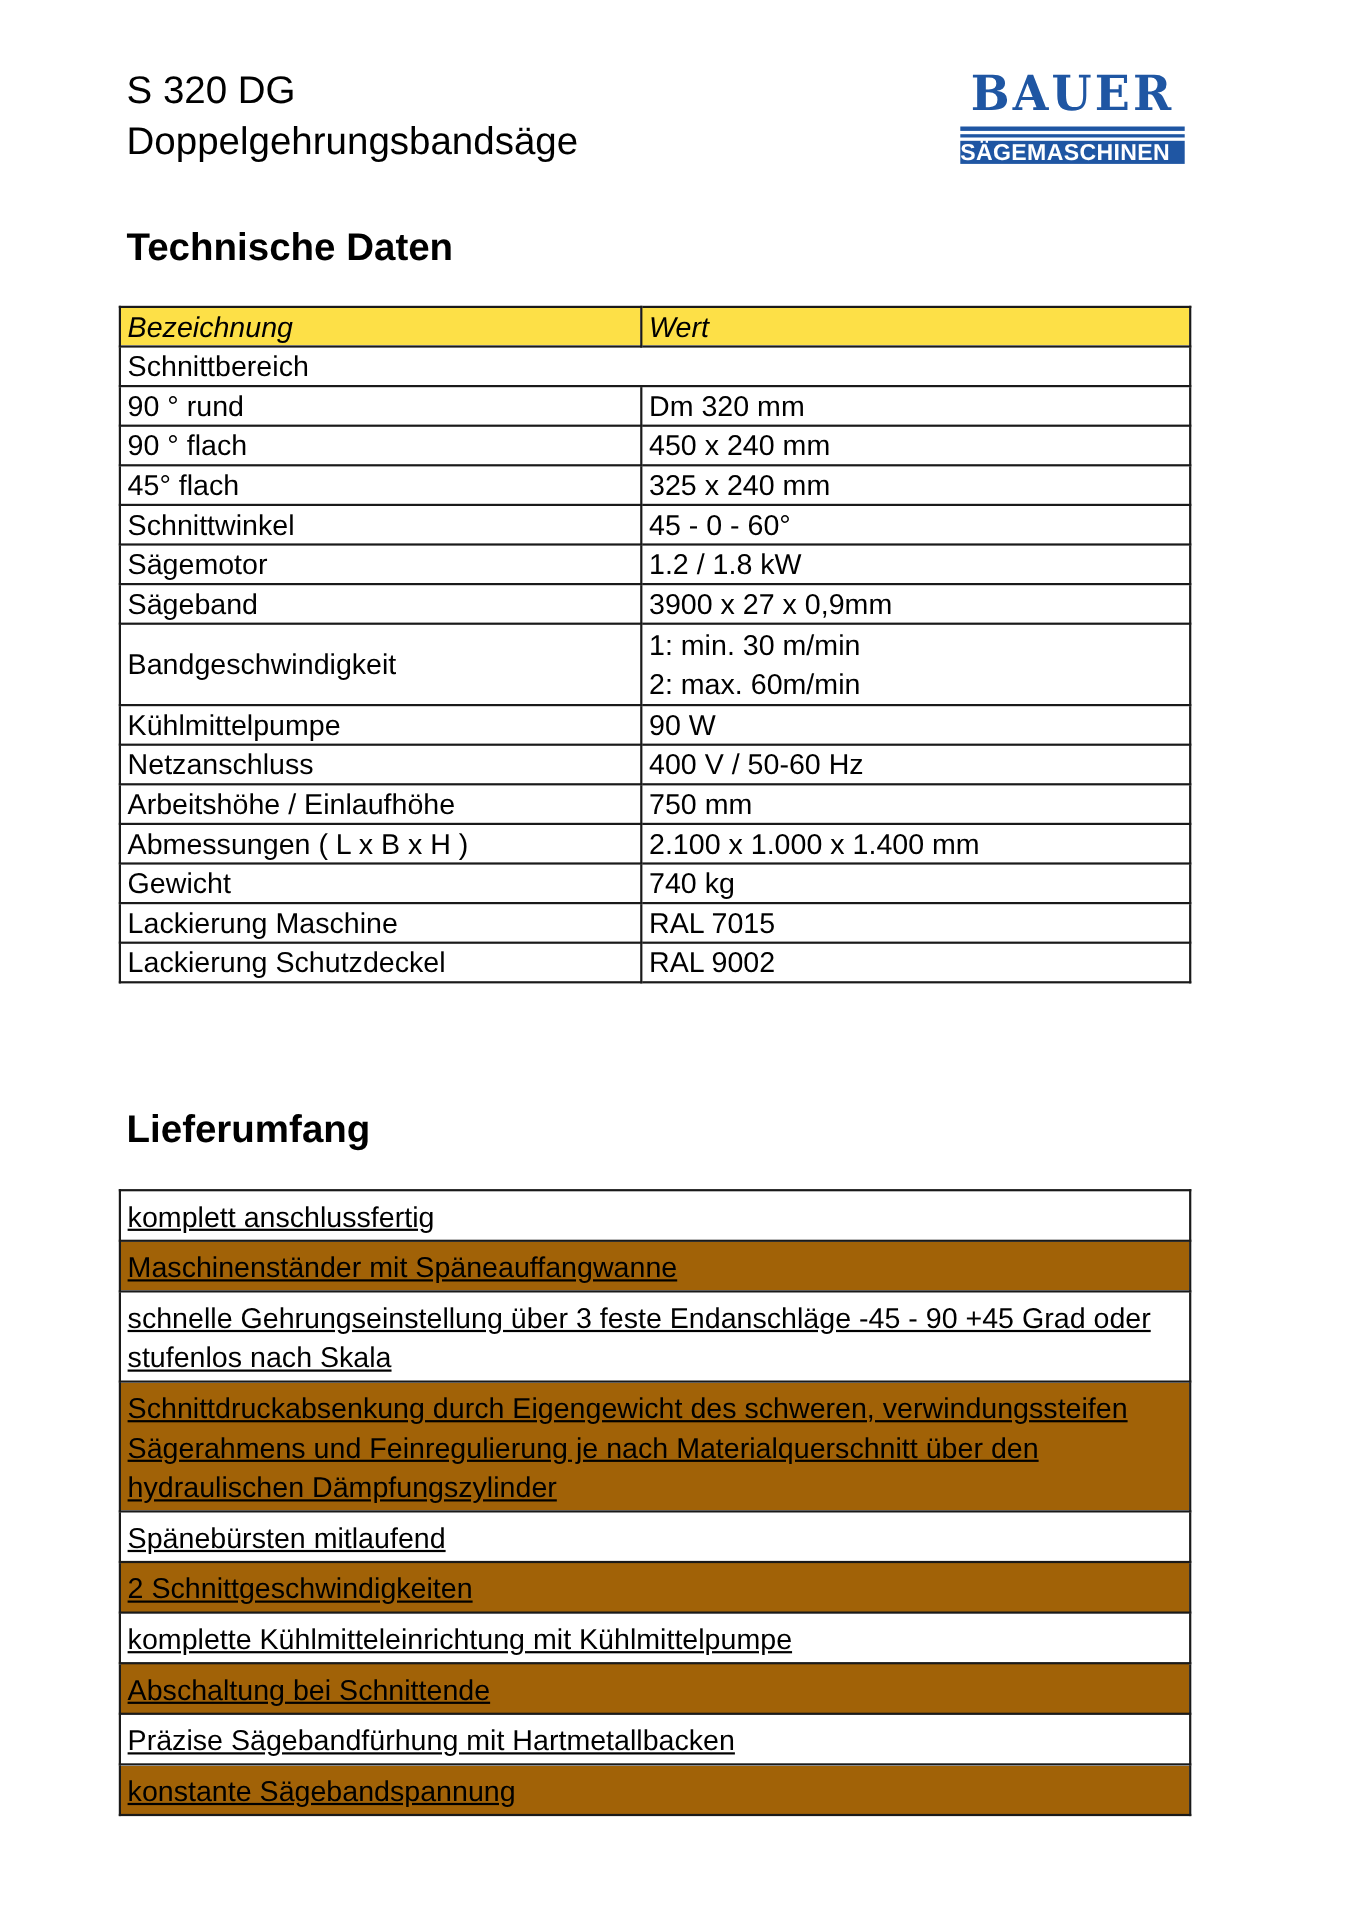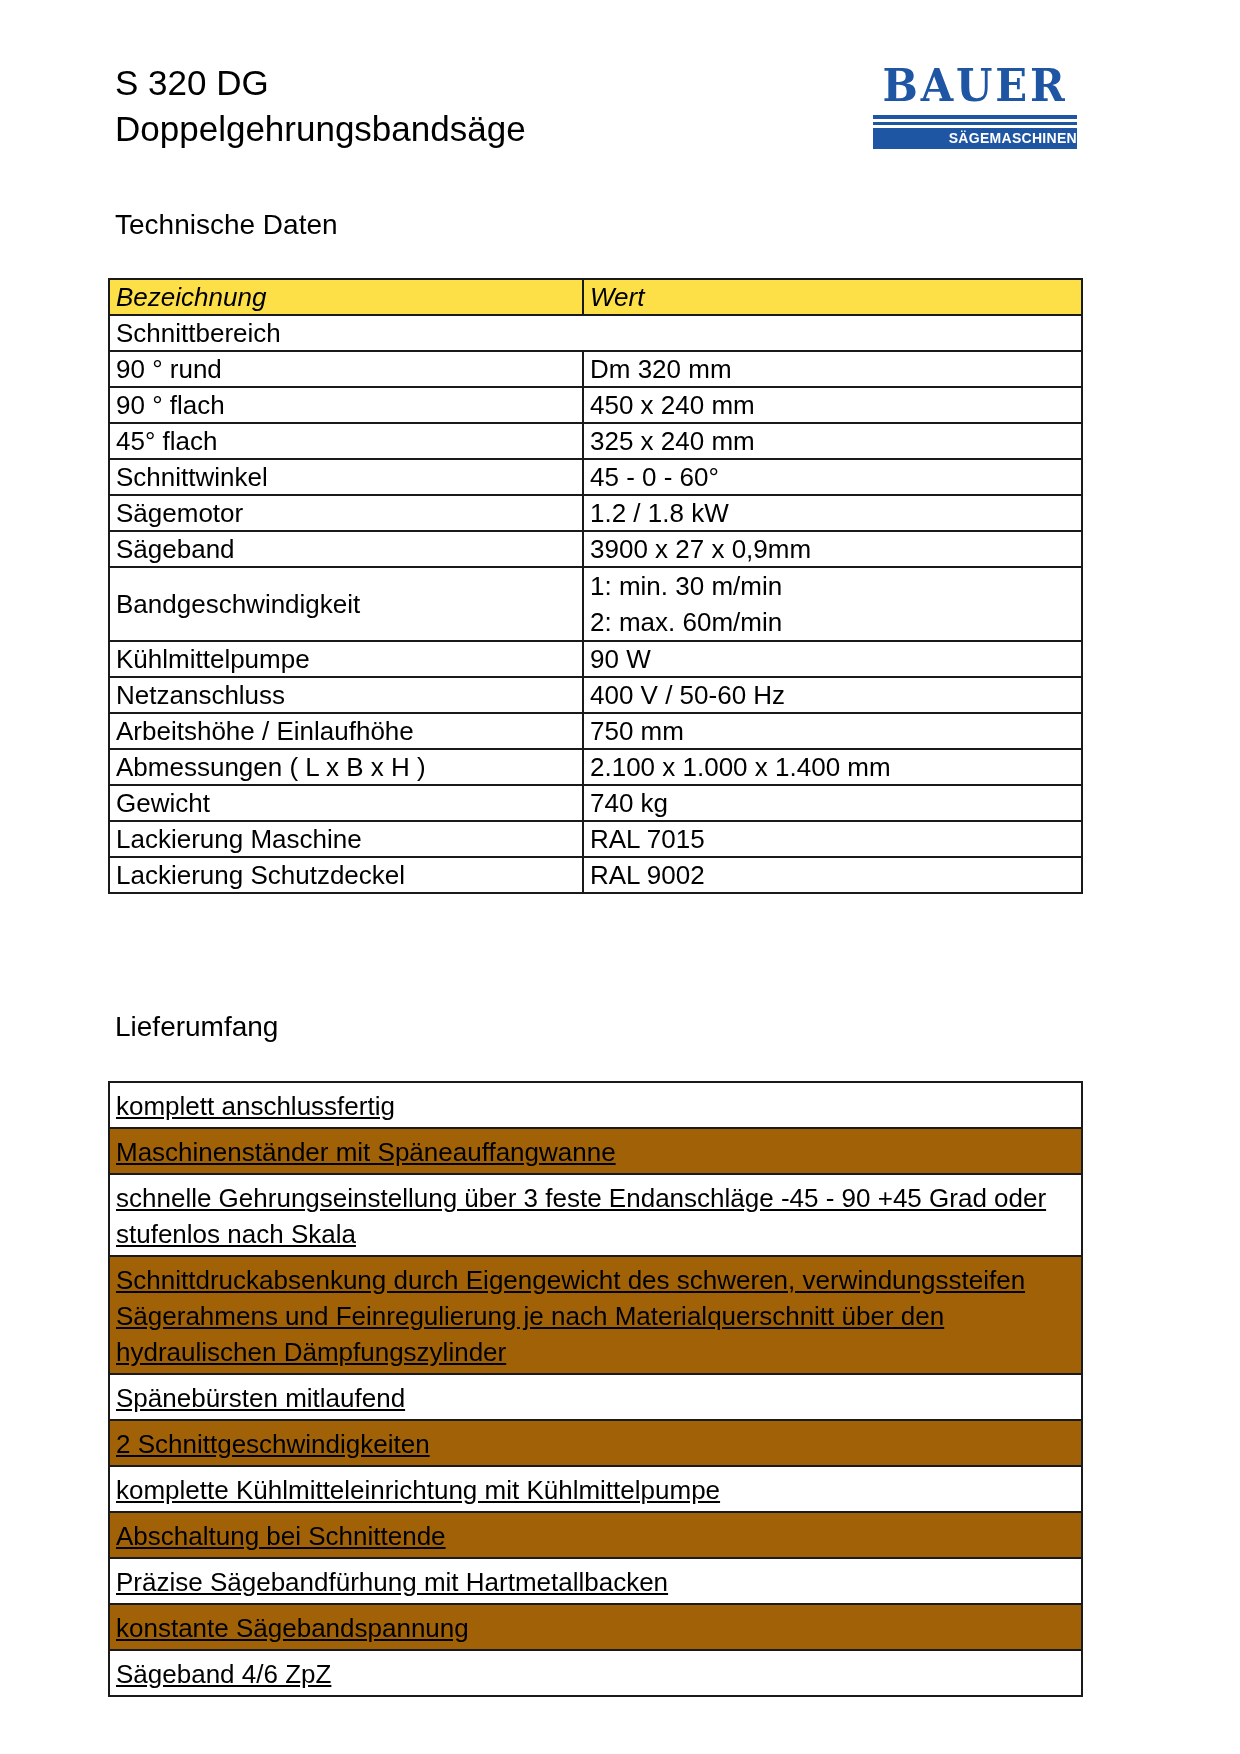--- a/index.html
+++ b/index.html
@@ -1,33 +1,33 @@
 <!DOCTYPE html>
 <html><head>
 <meta charset="utf-8">
 <style>
   html, body { margin:0; padding:0; background:#ffffff; }
   body { width:1240px; height:1754px; position:relative; overflow:hidden;
          font-family:"Liberation Sans", sans-serif; color:#000; }
   .title { position:absolute; left:115px; font-size:35px; line-height:46px; margin:0; font-weight:normal; }
   #t1 { top:60px; }
   #t2 { top:106px; }
-  .section { position:absolute; left:115px; font-size:28px; line-height:46px; margin:0; font-weight:normal; }
+  .section { position:absolute; left:115px; font-size:35px; line-height:46px; margin:0; font-weight:bold; }
   #sec1 { top:202px; }
   #sec2 { top:1004px; }
 
   
   .logo { position:absolute; left:873px; top:62px; width:204px; height:86px; }
   .logo .word { position:absolute; left:0; top:0; width:204px; height:48px; color:#1f56a3;
                 font-family:"DejaVu Serif", serif; font-weight:bold; font-size:44px; line-height:48px;
                 letter-spacing:3px; text-align:center; transform:scaleX(0.95); }
   .logo .line1 { position:absolute; left:0; top:53px; width:204px; height:4px; background:#1f56a3; }
   .logo .line2 { position:absolute; left:0; top:60px; width:204px; height:3px; background:#1f56a3; }
   .logo .band { position:absolute; left:0; top:66px; width:204px; height:21px; background:#1f56a3;
-                color:#fff; font-weight:bold; font-size:14px; line-height:21px; text-align:right; letter-spacing:0.3px; }
+                color:#fff; font-weight:bold; font-size:21px; line-height:21px; text-align:left; letter-spacing:0.3px; }
 
   table { position:absolute; left:108px; width:975px; border-collapse:collapse; table-layout:fixed; }
   td { border:2px solid #1a1a1a; padding:0 6px; font-size:26px; line-height:34px; vertical-align:middle;
        white-space:nowrap; overflow:hidden; }
   #specs { top:278px; }
   #specs col.c1 { width:474px; }
   #specs tr.header td { background:#fde047;font-style:italic; }
   #specs td { height:32.5px; }
   #specs td.multi { white-space:normal; line-height:36px; }
   #scope { top:1081px; }
@@ -151,17 +151,14 @@
       </tr>
       <tr class="alt">
         <td>Abschaltung bei Schnittende</td>
       </tr>
       <tr>
         <td>Präzise Sägebandfürhung mit Hartmetallbacken</td>
       </tr>
       <tr class="alt">
         <td>konstante Sägebandspannung</td>
       </tr>
-      <tr>
-        <td>Sägeband 4/6 ZpZ</td>
-      </tr>
     </tbody>
 </table>
 
 </body></html>

